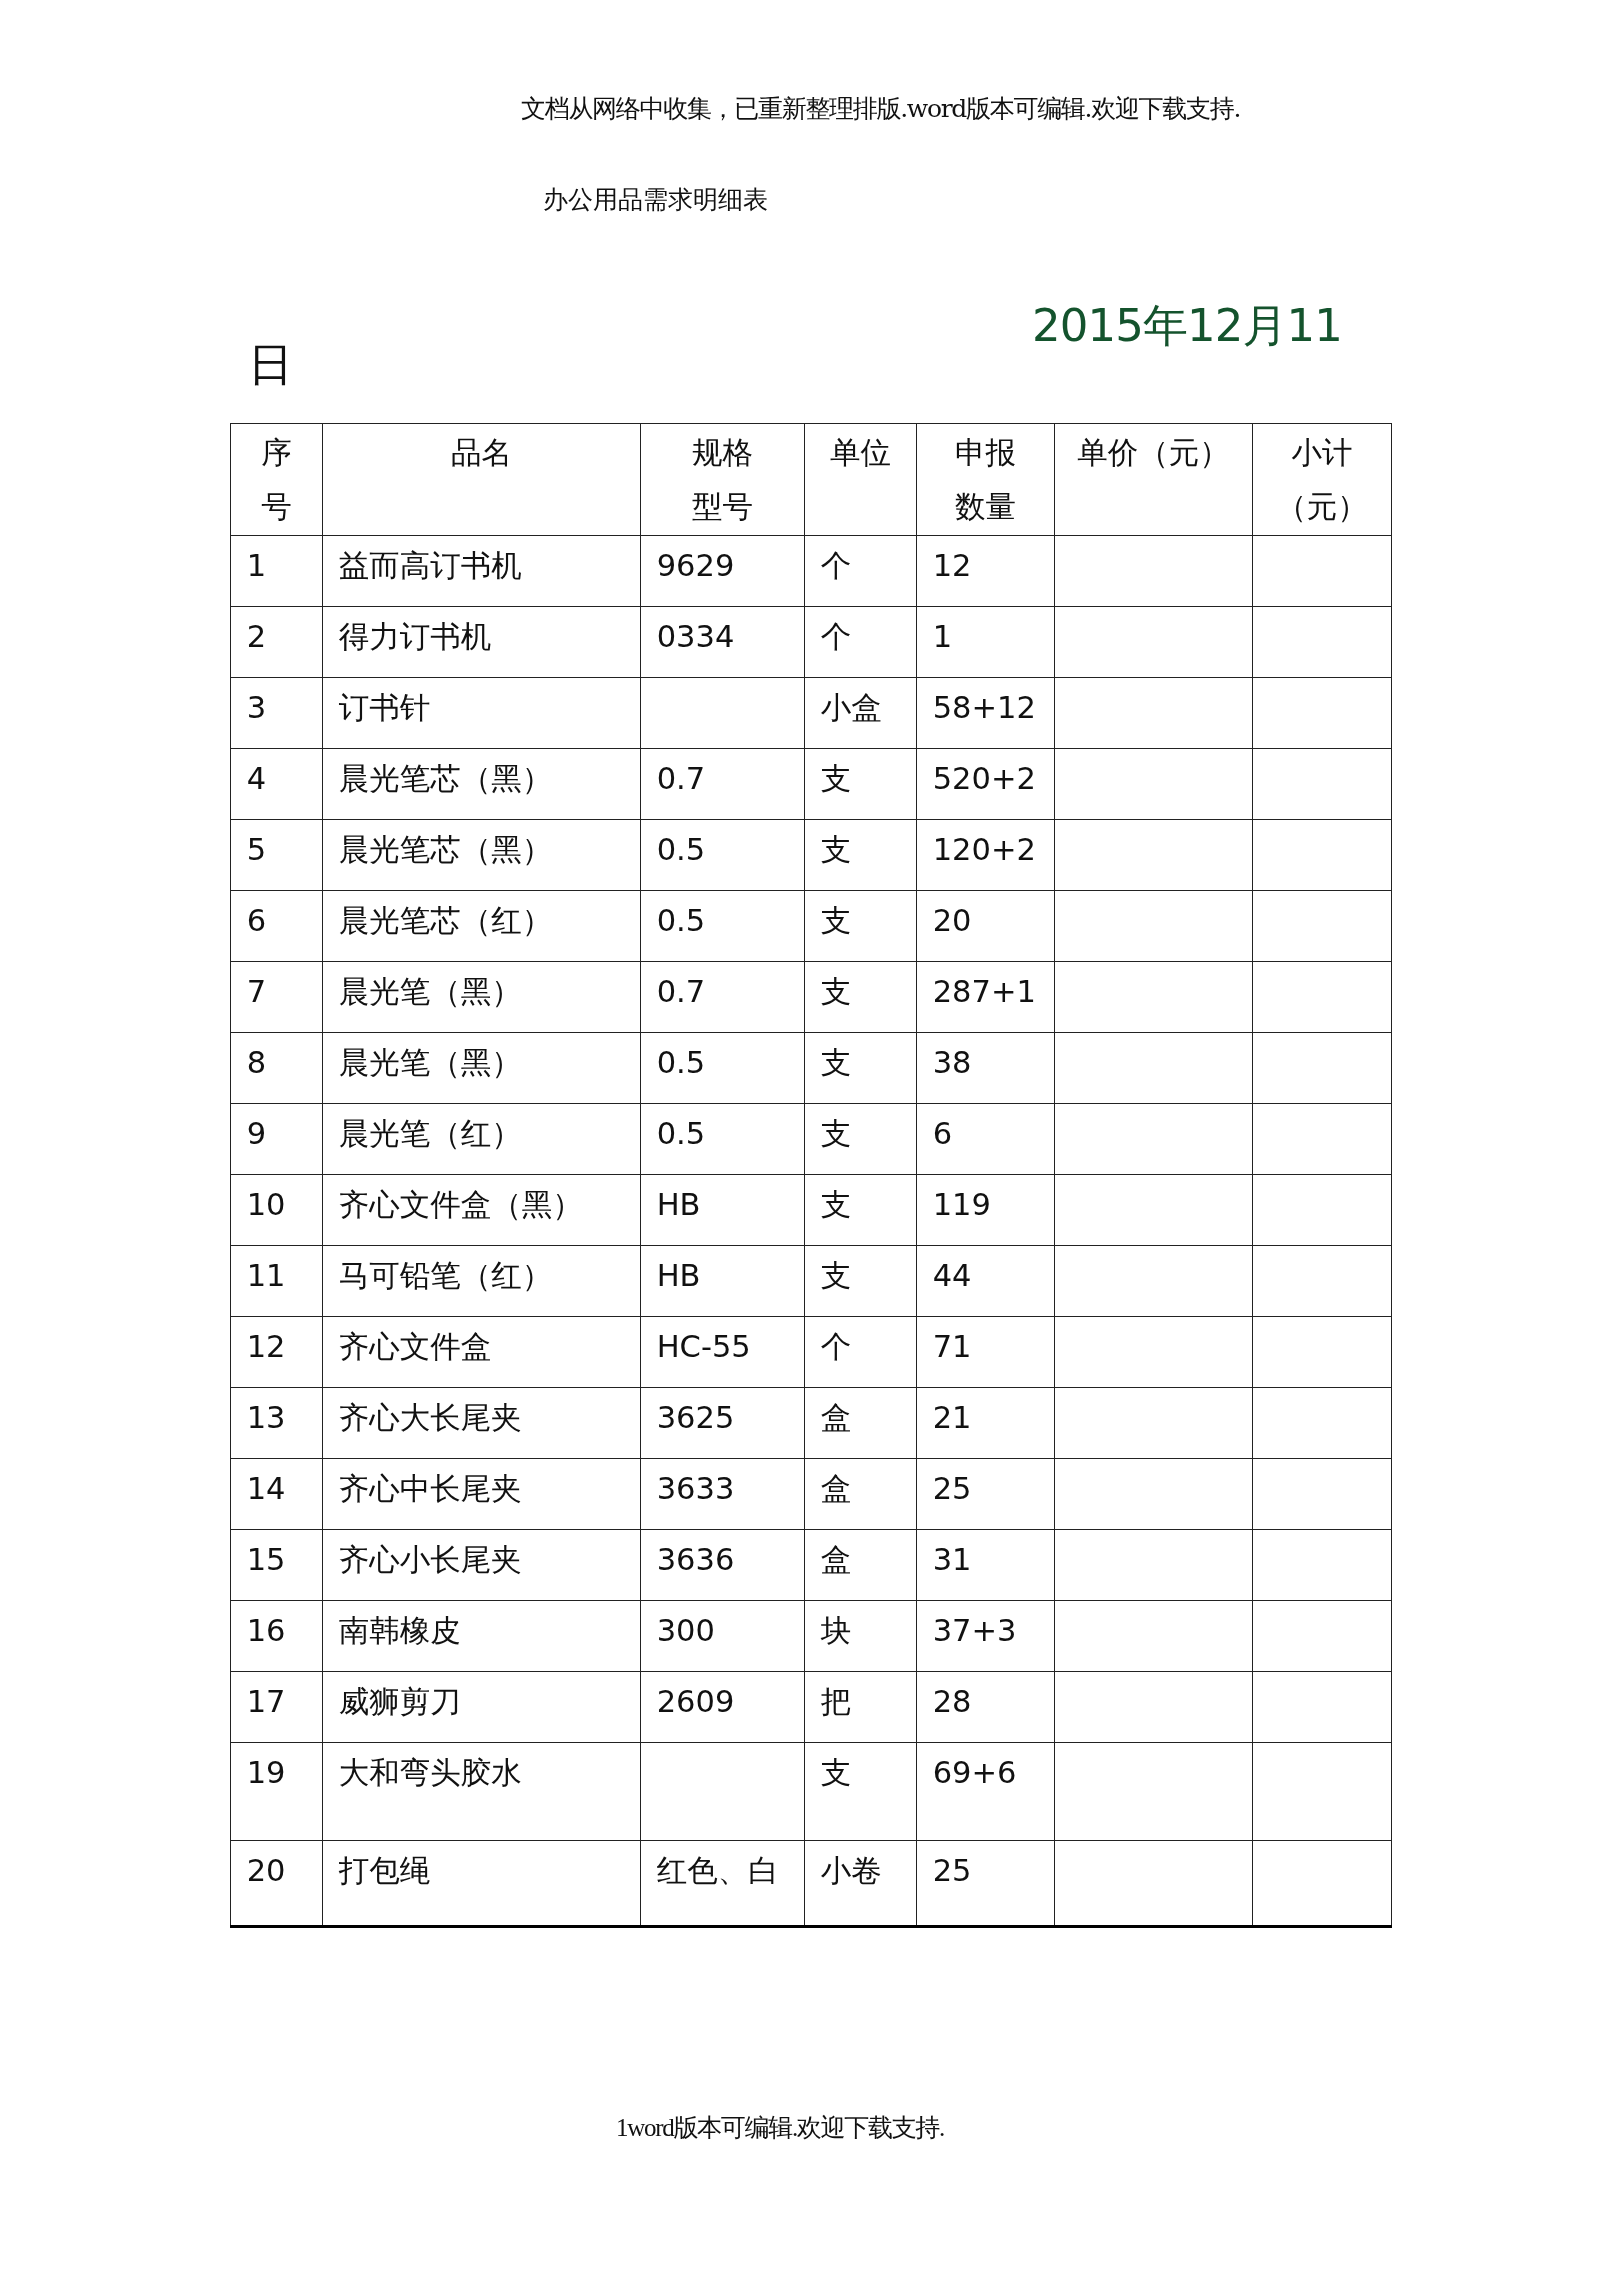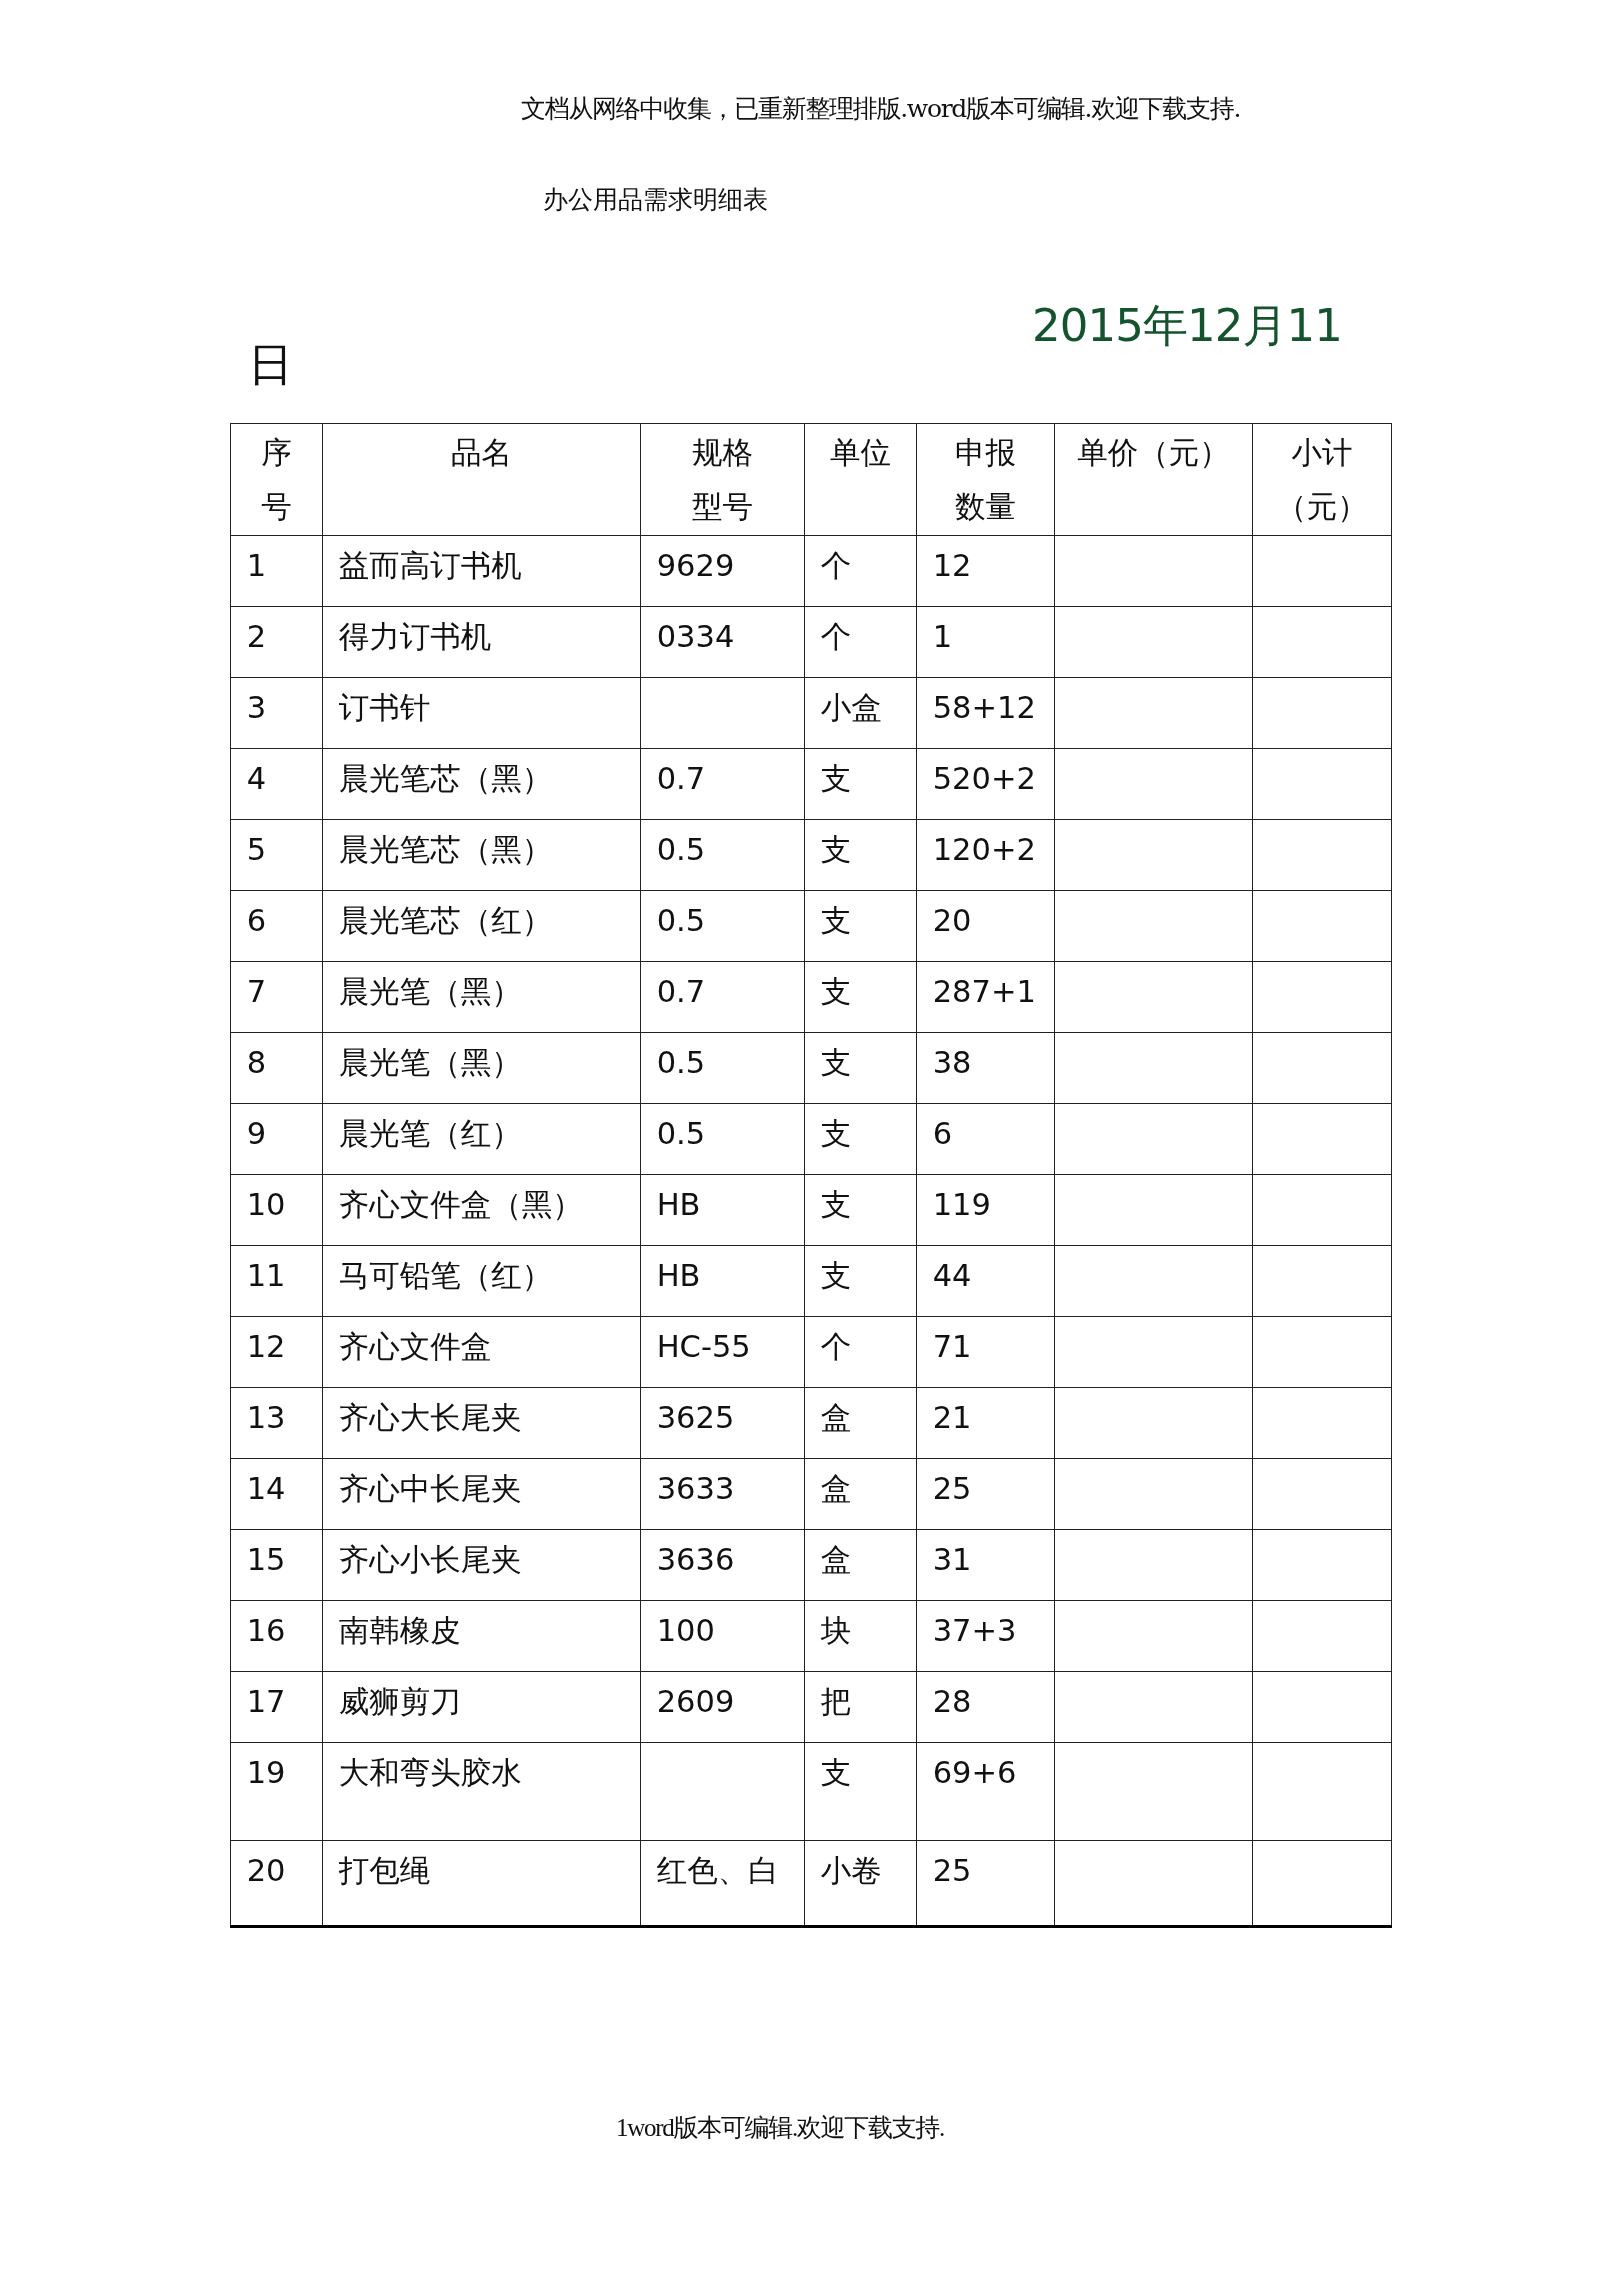--- a/index.html
+++ b/index.html
@@ -201,21 +201,21 @@
         <td>齐心小长尾夹</td>
         <td>3636</td>
         <td>盒</td>
         <td>31</td>
         <td></td>
         <td></td>
       </tr>
       <tr>
         <td>16</td>
         <td>南韩橡皮</td>
-        <td>100</td>
+        <td>300</td>
         <td>块</td>
         <td>37+3</td>
         <td></td>
         <td></td>
       </tr>
       <tr>
         <td>17</td>
         <td>威狮剪刀</td>
         <td>2609</td>
         <td>把</td>

